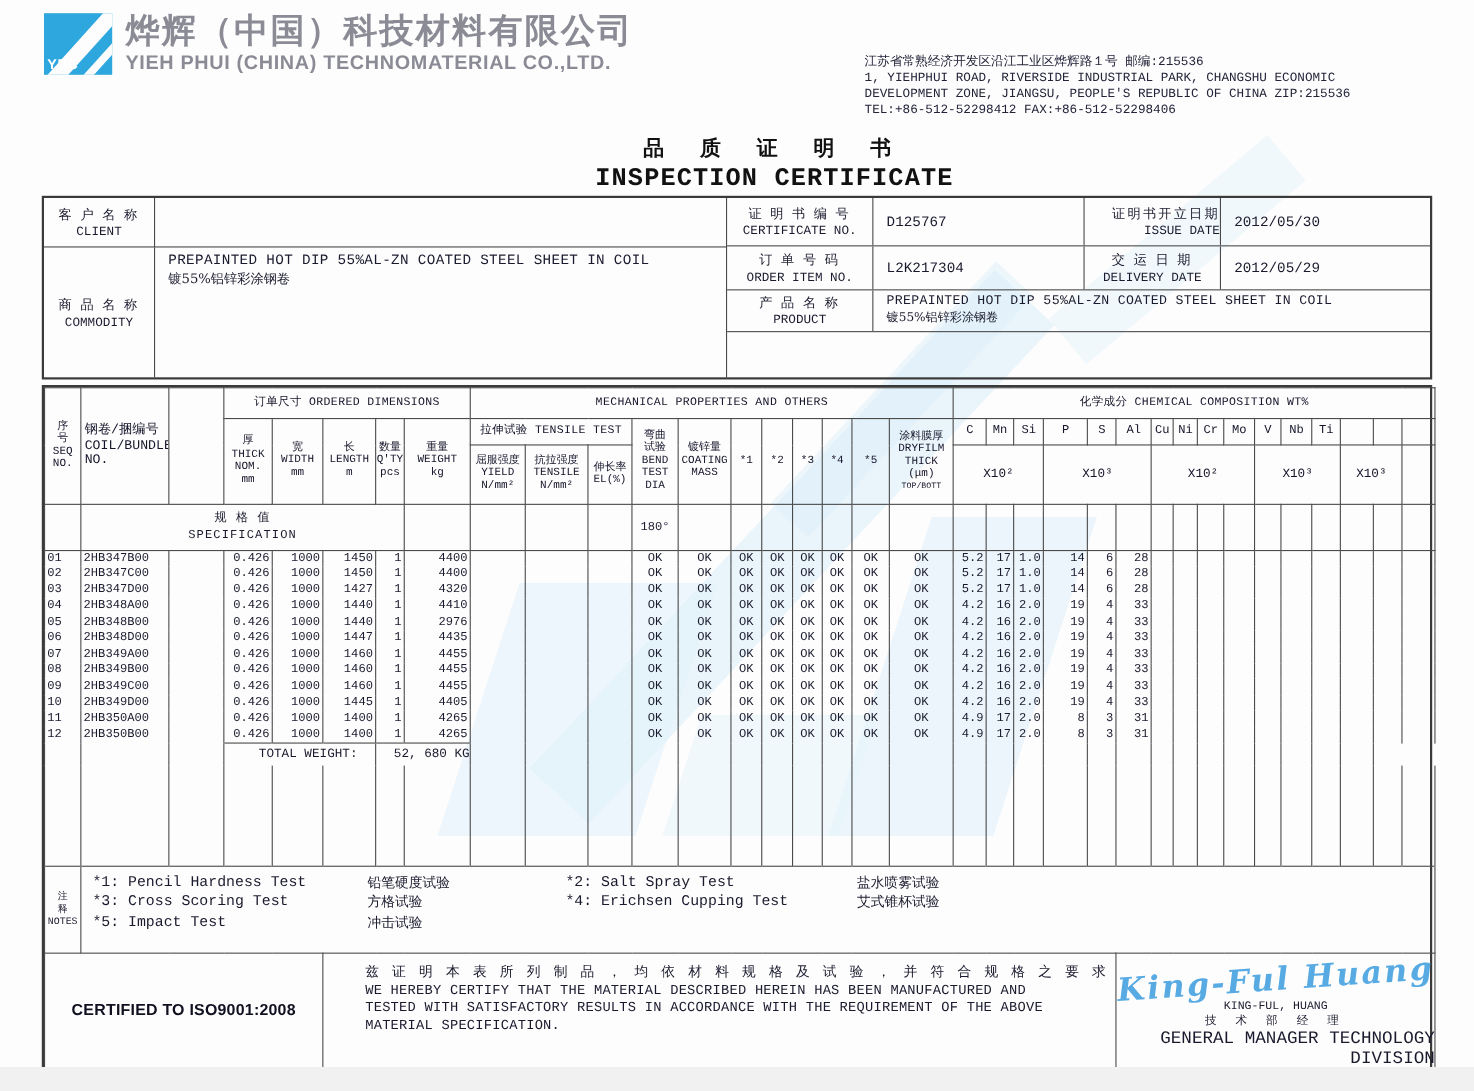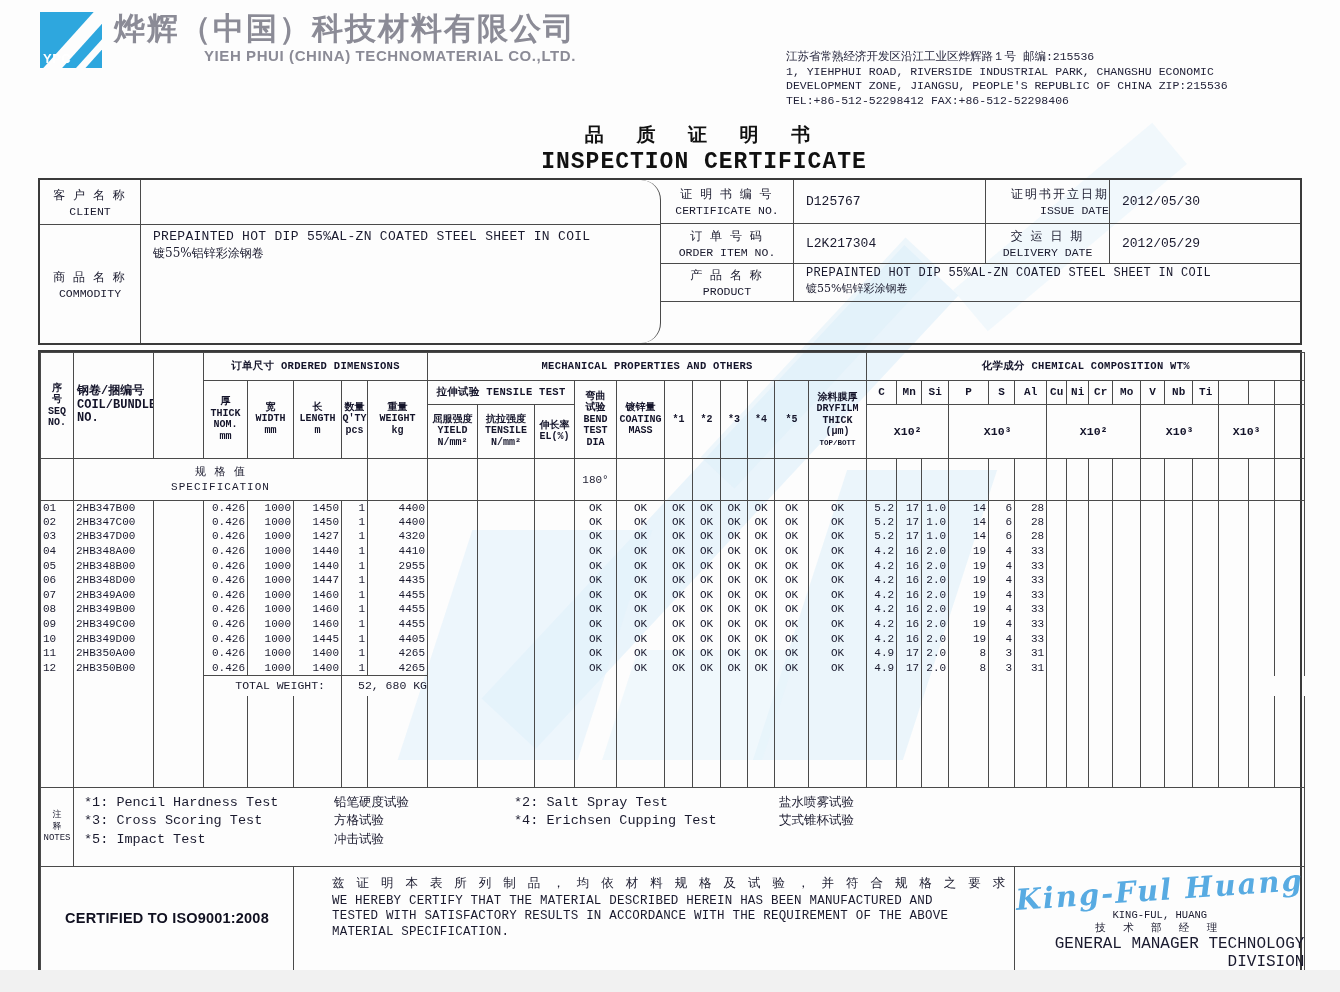--- a/index.html
+++ b/index.html
@@ -13,45 +13,45 @@
   .watermark { position:absolute; z-index:0; pointer-events:none; }
   .wm-shape { position:absolute; }
   
   .brand { position:absolute; left:40px; top:12px; display:flex; z-index:2; }
   .logo { position:relative; width:62px; height:56px; background:#2ea7de; overflow:hidden; flex:0 0 auto; }
   .logo .slash1 { position:absolute; width:110px; height:14px; background:#fdfdfd; transform:rotate(-48deg); left:-18px; top:22px; }
   .logo .slash2 { position:absolute; width:110px; height:7px; background:#fdfdfd; transform:rotate(-48deg); left:6px; top:30px; }
   .logo .logo-label { position:absolute; left:3px; bottom:2px; color:#fff; font-size:13px; font-weight:bold; font-family:"Liberation Sans", sans-serif; letter-spacing:0.5px; }
   .brand-names { margin-left:12px; }
   .brand-cn { font-family:"DejaVu Serif", serif; font-size:31px; font-weight:bold; color:#8b8b96; letter-spacing:2px; line-height:1.05; }
-  .brand-en { font-family:"Liberation Sans", sans-serif; font-size:15px; font-weight:bold; color:#8b8b96; letter-spacing:0.6px; margin-top:2px;text-align:right; }
+  .brand-en { font-family:"Liberation Sans", sans-serif; font-size:18px; font-weight:bold; color:#8b8b96; letter-spacing:0.6px; margin-top:2px; }
   .address { position:absolute; left:786px; top:50px; width:480px; font-size:11.5px; line-height:1.28; color:#23233a; z-index:2; white-space:pre-line; }
   .doc-title { position:absolute; left:0; top:122px; width:100%; text-align:center; z-index:2;margin-left:34px; }
   .doc-title-cn { font-family:"DejaVu Serif", serif; font-size:19px; font-weight:bold; letter-spacing:13px; color:#111; }
   .doc-title-en { font-size:23px; font-weight:bold; letter-spacing:1px; color:#111; margin-top:1px; }
   
   .info { position:absolute; left:38px; top:178px; width:1264px; height:167px; border:2px solid #3a3a3a; display:flex; z-index:1; background:transparent; }
-  .info-left { width:621px; border-right:1px solid #4a4a4a; display:flex; flex-direction:column;border-radius:20px; }
+  .info-left { width:621px; border-right:1px solid #4a4a4a; display:flex; flex-direction:column; }
   .info-right { flex:1; display:flex; flex-direction:column; }
   .irow { display:flex; }
   .bb { border-bottom:1px solid #4a4a4a; }
   .br { border-right:1px solid #4a4a4a;text-align:right; }
   .lblcell { display:flex; flex-direction:column; align-items:center; justify-content:center; text-align:center; }
   .lbl-cn { font-family:"DejaVu Serif", serif; font-size:12px; letter-spacing:2px; }
   .lbl-en { font-size:11.5px; margin-top:1px; letter-spacing:0; }
   .valcell { font-size:13px; padding:4px 6px 0 12px; }
   .val-line-en { font-size:13px; letter-spacing:0.3px; }
   .val-line-cn { font-family:"DejaVu Serif", serif; font-size:12px; margin-top:1px; }
   .val-center { display:flex; align-items:center; padding-top:0; }
   
   .main-wrap { position:absolute; left:38px; top:350px; width:1264px; border:2px solid #3a3a3a; z-index:1; }
   table.main { width:1262px; border-collapse:collapse; table-layout:fixed; background:transparent; }
   table.main th, table.main td { border:1px solid #4a4a4a; overflow:hidden; background:transparent; }
   .hr1 { height:28px; } .hr2 { height:24px; } .hr3 { height:54px; }
-  th.hdr { font-weight:bold; font-size:10px; line-height:1.15; text-align:center; vertical-align:middle; white-space:pre-line; color:#14142a; }
+  th.hdr { font-weight:normal; font-size:10px; line-height:1.15; text-align:center; vertical-align:middle; white-space:pre-line; color:#14142a; }
   th.grp { font-size:10.5px; letter-spacing:0.3px; }
   th.hdr-left { text-align:left; padding-left:3px; font-size:12px; }
   th.elem { font-size:11px; }
   th.scale { font-size:11.5px; vertical-align:middle; }
   .vsplit { display:flex; flex-direction:column; justify-content:space-between; height:100%; padding:3px 0 4px 0; }
   .vsplit .unit { font-size:10px; }
   th .sub { font-size:7.5px; margin-top:1px; }
   tr.spec-row { height:42px; }
   tr.spec-row td { font-size:11px; text-align:center; vertical-align:middle; }
   td.spec-label { white-space:pre-line; line-height:1.3; letter-spacing:1px; }
@@ -481,21 +481,21 @@
             <td class="c-e3"></td>
           </tr>
           <tr class="data-row">
             <td class="c-seq">05</td>
             <td class="c-coil">2HB348B00</td>
             <td class="c-blank"></td>
             <td class="c-thick">0.426</td>
             <td class="c-width">1000</td>
             <td class="c-length">1440</td>
             <td class="c-qty">1</td>
-            <td class="c-weight">2955</td>
+            <td class="c-weight">2976</td>
             <td class="c-yield"></td>
             <td class="c-tensile"></td>
             <td class="c-el"></td>
             <td class="c-bend">OK</td>
             <td class="c-coating">OK</td>
             <td class="c-s1">OK</td>
             <td class="c-s2">OK</td>
             <td class="c-s3">OK</td>
             <td class="c-s4">OK</td>
             <td class="c-s5">OK</td>

